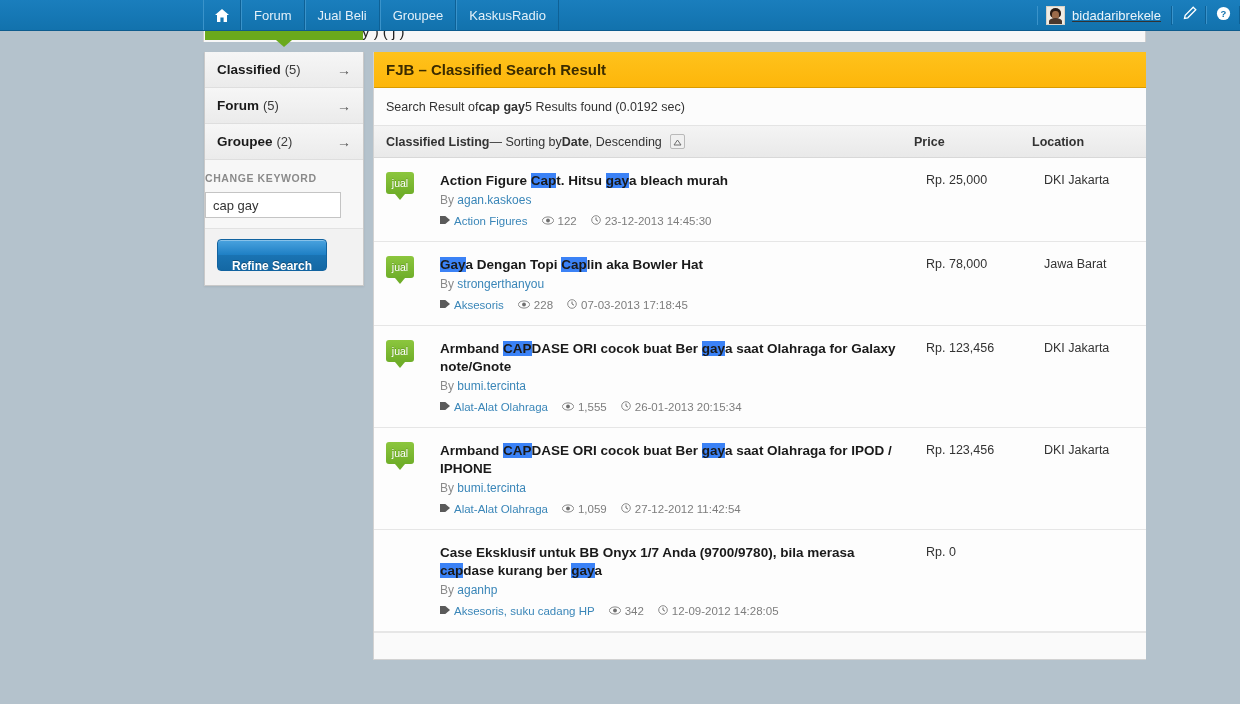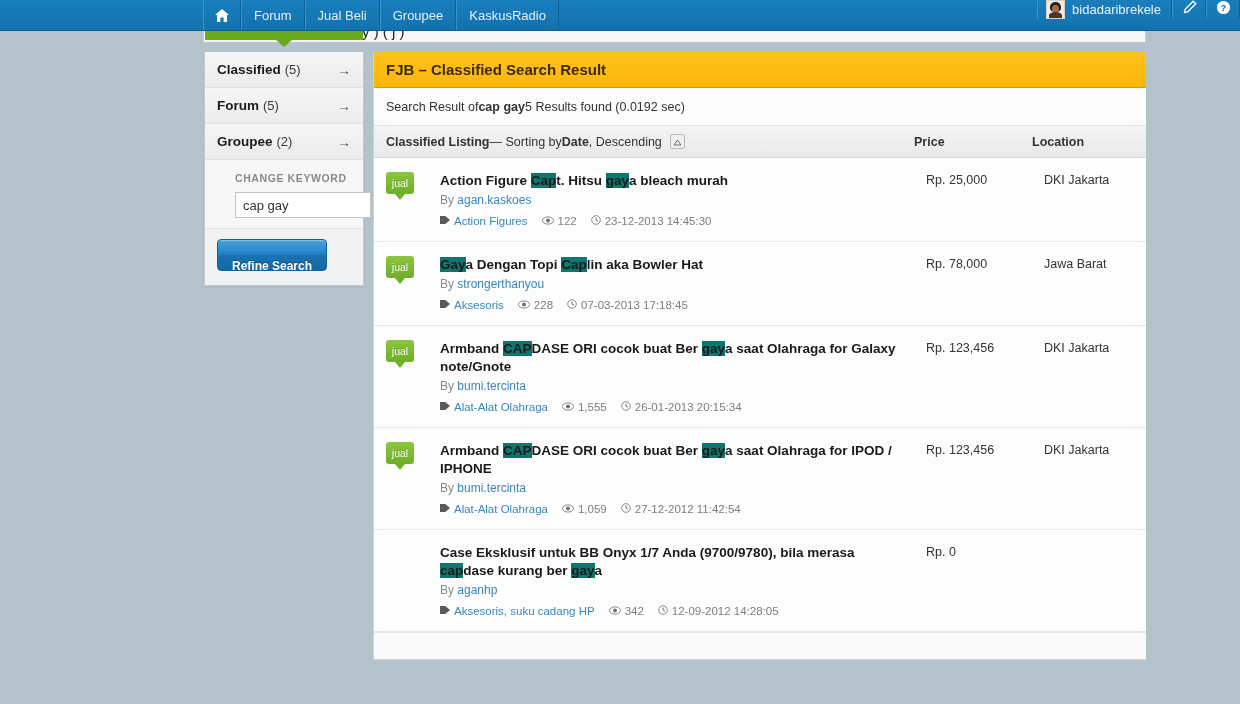--- a/index.html
+++ b/index.html
@@ -45,21 +45,22 @@
     cursor: pointer;
     white-space: nowrap;
   }
   .nav-item.home {
     padding: 0 11px;
   }
   .nav-item.home svg { display: block; }
   .nav-spacer { flex: 1; }
   .nav-right {
     display: flex;
-    align-items: flex-start;
+    align-items: center;
+    text-decoration: underline;
   }
   .nav-user {
     display: flex;
     align-items: center;
     padding: 0 10px 0 8px;
     border-left: 1px solid #3a93ca;
     border-right: 1px solid #0e6196;
     color: #eaf4fb;
     font-size: 13px;
     cursor: pointer;
@@ -179,21 +180,21 @@
     color: #3a3a3a;
     margin-left: 4px;
   }
   .sb-link .sb-arrow {
     margin-left: auto;
     color: #555;
     font-size: 14px;
     line-height: 1;
   }
   .sb-section {
-    padding: 12px 12px 10px 30px;
+    padding: 12px 12px 10px 0;
     background: #f7f7f7;
     border-bottom: 1px solid #e2e2e2;
   }
   .sb-section-title {
     font-size: 10.5px;
     letter-spacing: 0.6px;
     color: #8a8a8a;
     font-weight: bold;
     margin-bottom: 8px;
   }
@@ -340,21 +341,21 @@
     position: relative;
   }
   .row-title {
     font-size: 13.5px;
     font-weight: bold;
     color: #1a1a1a;
     line-height: 18px;
     width: 470px;
     cursor: pointer;
   }
-  .hl { background: #0f766e; }
+  .hl { background: #3b82f6; }
   .row-by {
     margin-top: 3px;
     font-size: 12px;
     color: #8a8a8a;
   }
   .row-by a {
     color: #3a86b8;
     text-decoration: none;
     cursor: pointer;
   }

